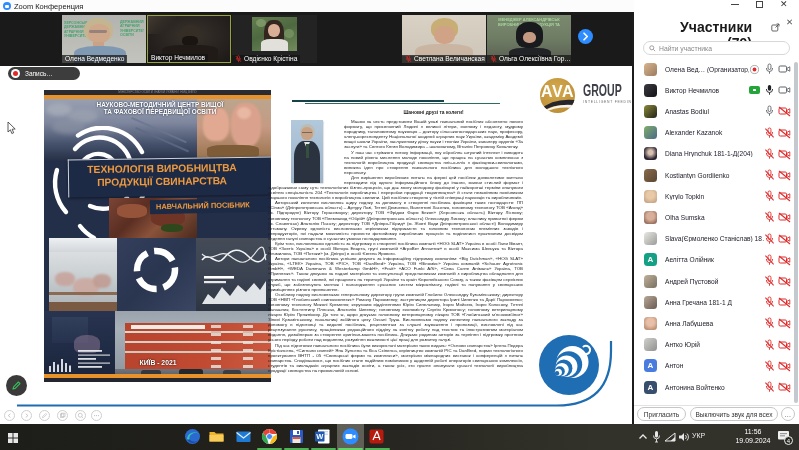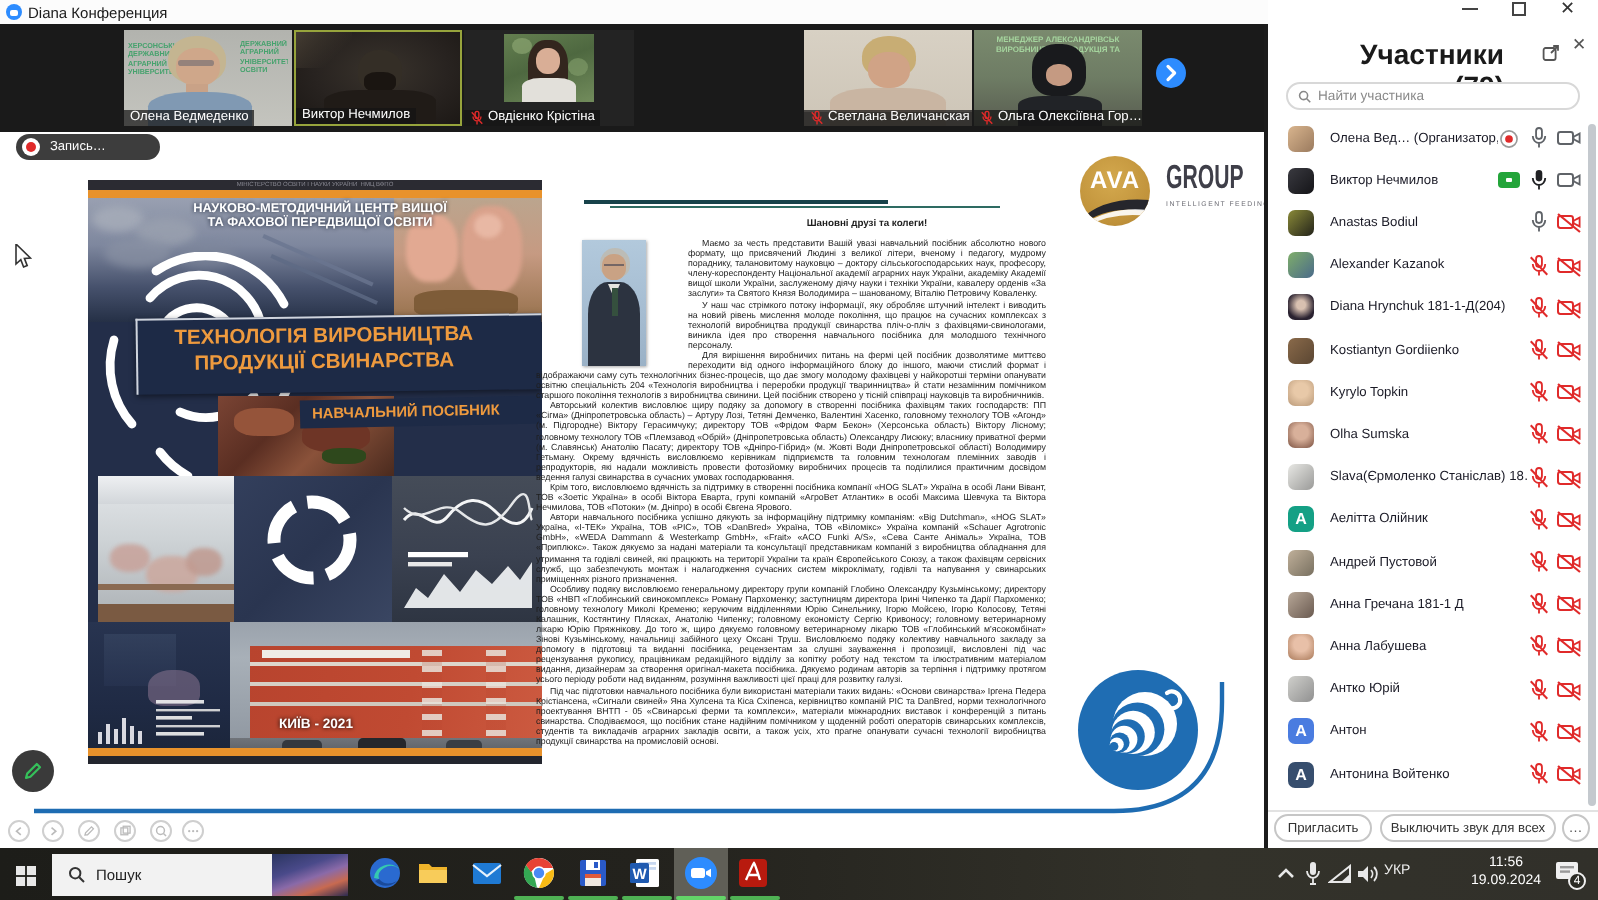--- a/index.html
+++ b/index.html
@@ -22,21 +22,21 @@
 background:linear-gradient(90deg,#1d1d19 0%,#23221d 40%,#33322a 75%,#31302a 100%)}
 .ticon{position:absolute;top:4px;width:17px;height:17px}
 .gline{position:absolute;top:24px;height:1.7px;background:#4fb254;border-radius:1px}
 </style></head><body>
 <div id="root">
 
 <div id="tbar">
  <div class="abs" style="left:3px;top:2px;width:8px;height:8px;border-radius:50%;background:#2d8cff;display:flex;align-items:center;justify-content:center">
    <div style="width:4px;height:3px;background:#fff;border-radius:1px"></div>
       </div>
- <div class="abs" style="left:14px;top:1.5px;font-size:7.5px;color:#1a1a1a">Diana Конференция</div>
+ <div class="abs" style="left:14px;top:1.5px;font-size:7.5px;color:#1a1a1a">Zoom Конференция</div>
 </div>
 
 <div id="strip">
 
  <div class="tile" style="left:62px;width:84px;background:#bdbdb7">
    <div class="abs" style="left:0;top:0;width:84px;height:48px;background:linear-gradient(180deg,#b2b3ae,#c4c4be)"></div>
    <div class="abs" style="left:2px;top:6px;width:24px;height:18px;font-size:3.6px;line-height:4.4px;color:#3aa066;font-weight:bold;overflow:hidden;opacity:0.9">ХЕРСОНСЬКИЙ ДЕРЖАВНИЙ АГРАРНИЙ УНІВЕРСИТЕТ</div>
    <div class="abs" style="left:58px;top:5px;width:24px;height:20px;font-size:3.6px;line-height:4.4px;color:#3aa066;font-weight:bold;overflow:hidden;opacity:0.9">ДЕРЖАВНИЙ АГРАРНИЙ УНІВЕРСИТЕТ ОСВІТИ</div>
    <div class="abs" style="left:22px;top:3px;width:29px;height:24px;background:#c4b591;border-radius:48% 48% 44% 44%"></div>
    <div class="abs" style="left:25.5px;top:9px;width:22px;height:19px;background:#cfa78a;border-radius:46%"></div>
@@ -248,21 +248,21 @@
    <div style="text-indent:7px">Для вирішення виробничих питань на фермі цей посібник дозволятиме миттєво переходити від одного інформаційного блоку до іншого, маючи стислий формат і відображаючи саму суть технологічних бізнес-процесів, що дає змогу молодому фахівцеві у найкоротші терміни опанувати освітню спеціальність 204 «Технологія виробництва і переробки продукції тваринництва» й стати незамінним помічником старшого покоління технологів з виробництва свинини. Цей посібник створено у тісній співпраці науковців та виробничників.</div>
    <div style="text-indent:7px">Авторський колектив висловлює щиру подяку за допомогу в створенні посібника фахівцям таких господарств: ПП «Сігма» (Дніпропетровська область) – Артуру Лозі, Тетяні Демченко, Валентині Хасенко, головному технологу ТОВ «Агонд» (м. Підгородне) Віктору Герасимчуку; директору ТОВ «Фрідом Фарм Бекон» (Херсонська область) Віктору Лісному; головному технологу ТОВ «Племзавод «Обрій» (Дніпропетровська область) Олександру Лисюку; власнику приватної ферми (м. Славянськ) Анатолію Пасату; директору ТОВ «Дніпро-Гібрид» (м. Жовті Води Дніпропетровської області) Володимиру Гетьману. Окрему вдячність висловлюємо керівникам підприємств та головним технологам племінних заводів і репродукторів, які надали можливість провести фотозйомку виробничих процесів та поділилися практичним досвідом ведення галузі свинарства в сучасних умовах господарювання.</div>
    <div style="text-indent:7px">Крім того, висловлюємо вдячність за підтримку в створенні посібника компанії «HOG SLAT» Україна в особі Лани Вівант, ТОВ «Зоетіс Україна» в особі Віктора Еварта, групі компаній «АгроВет Атлантик» в особі Максима Шевчука та Віктора Нечмилова, ТОВ «Потоки» (м. Дніпро) в особі Євгена Ярового.</div>
    <div style="text-indent:7px">Автори навчального посібника успішно дякують за інформаційну підтримку компаніям: «Big Dutchman», «HOG SLAT» Україна, «І-ТЕК» Україна, ТОВ «РІС», ТОВ «DanBred» Україна, ТОВ «Віломікс» Україна компаній «Schauer Agrotronic GmbH», «WEDA Dammann &amp; Westerkamp GmbH», «Fraіt» «ACO Funki A/S», «Сева Санте Анімаль» Україна, ТОВ «Приплюкс». Також дякуємо за надані матеріали та консультації представникам компаній з виробництва обладнання для утримання та годівлі свиней, які працюють на території України та країн Європейського Союзу, а також фахівцям сервісних служб, що забезпечують монтаж і налагодження сучасних систем мікроклімату, годівлі та напування у свинарських приміщеннях різного призначення.</div>
    <div style="text-indent:7px">Особливу подяку висловлюємо генеральному директору групи компаній Глобино Олександру Кузьмінському; директору ТОВ «НВП «Глобинський свинокомплекс» Роману Пархоменку; заступницям директора Ірині Чипенко та Дарії Пархоменко; головному технологу Миколі Кременю; керуючим відділеннями Юрію Синельнику, Ігорю Мойсею, Ігорю Колосову, Тетяні Калашник, Костянтину Плясках, Анатолію Чипенку; головному економісту Сергію Кривоносу; головному ветеринарному лікарю Юрію Пряжнікову. До того ж, щиро дякуємо головному ветеринарному лікарю ТОВ «Глобинський м'ясокомбінат» Зінові Кузьмінському, начальниці забійного цеху Оксані Труш. Висловлюємо подяку колективу навчального закладу за допомогу в підготовці та виданні посібника, рецензентам за слушні зауваження і пропозиції, висловлені під час рецензування рукопису, працівникам редакційного відділу за копітку роботу над текстом та ілюстративним матеріалом видання, дизайнерам за створення оригінал-макета посібника. Дякуємо родинам авторів за терпіння і підтримку протягом усього періоду роботи над виданням, розуміння важливості цієї праці для розвитку галузі.</div>
    <div style="text-indent:7px">Під час підготовки навчального посібника були використані матеріали таких видань: «Основи свинарства» Іргена Педера Крістіансена, «Сигнали свиней» Яна Хулсена та Кіса Схіпенса, керівництво компаній PIC та DanBred, норми технологічного проектування ВНТП - 05 «Свинарські ферми та комплекси», матеріали міжнародних виставок і конференцій з питань свинарства. Сподіваємося, що посібник стане надійним помічником у щоденній роботі операторів свинарських комплексів, студентів та викладачів аграрних закладів освіти, а також усіх, хто прагне опанувати сучасні технології виробництва продукції свинарства на промисловій основі.</div>
 
  </div>
 
  <div class="abs" style="left:540px;top:12px;width:35px;height:35px;border-radius:50%;background:radial-gradient(circle at 45% 35%,#d4a94e 0%,#c0923a 70%,#a87c2e 100%);overflow:hidden">
-   <div style="text-align:center;color:#fff;font-weight:bold;font-size:12px;margin-top:5px;letter-spacing:0.5px">AVA</div>
+   <div style="text-align:center;color:#fff;font-weight:bold;font-size:16px;margin-top:5px;letter-spacing:0.5px">AVA</div>
    <svg class="abs" style="left:0;top:18px" width="35" height="17" viewBox="0 0 35 17">
      <path d="M0 14 Q 12 2 35 4 L35 10 Q 14 6 0 17 Z" fill="#26262c"></path>
      <path d="M2 16 Q 16 7 34 9 L34 12 Q 16 10 4 17 Z" fill="#fff" opacity="0.9"></path>
    </svg>
  </div>
  <div class="abs" style="left:583px;top:15px;color:#3f3f49;font-weight:bold;font-size:11.5px;letter-spacing:0px;transform:scale(0.92,1.45);transform-origin:0 0">GROUP</div>
  <div class="abs" style="left:583px;top:33.5px;color:#6a6a72;font-size:3.4px;letter-spacing:0.75px;white-space:nowrap">INTELLIGENT FEEDING</div>
 
  <svg class="abs" style="left:0px;top:270px" width="616" height="72" viewBox="0 0 616 72">
    <path d="M17 69.5 L557 69.5 Q 611 69.5 611 15 L611 5" fill="none" stroke="#1e6cb2" stroke-width="2.2"></path>
@@ -693,28 +693,20 @@
  <div class="abs" style="left:159.5px;top:62px;width:4.5px;height:341px;background:#c4c9ce;border-radius:2px"></div>
 </div>
 
 <div id="task">
  <svg class="abs" style="left:8px;top:9px" width="10" height="10" viewBox="0 0 11 11">
    <rect x="0" y="0" width="5" height="5" fill="#e8e8e8"></rect>
         <rect x="6" y="0" width="5" height="5" fill="#e8e8e8"></rect>
    <rect x="0" y="6" width="5" height="5" fill="#e8e8e8"></rect>
         <rect x="6" y="6" width="5" height="5" fill="#e8e8e8"></rect>
  </svg>
- <div class="abs" style="left:26px;top:3px;width:148px;height:21px;background:#f2f2f2;display:flex;align-items:center;overflow:hidden">
-   <svg style="margin-left:8px" width="9" height="9" viewBox="0 0 9 9">
-          <circle cx="3.6" cy="3.6" r="2.6" fill="none" stroke="#333" stroke-width="1"></circle>
-          <line x1="5.6" y1="5.6" x2="8" y2="8" stroke="#333" stroke-width="1"></line>
-        </svg>
-   <span style="font-size:7.5px;color:#222;margin-left:5px">Пошук</span>
-   <div style="position:absolute;right:0;top:0;width:38px;height:21px;background:linear-gradient(160deg,#2a3560 0%,#4a4a8a 35%,#8a6aa8 55%,#c86a50 75%,#2a2a50 100%)"></div>
- </div>
 
  <div class="ticon" style="left:184px"><svg width="17" height="17" viewBox="0 0 17 17">
    <circle cx="8.5" cy="8.5" r="7.5" fill="#2a6ad0"></circle>
    <path d="M3 11 A 7.5 7.5 0 0 1 15.8 6.5 Q 12 3.5 8 6 Q 4.5 8 5.5 11.5 Z" fill="#35c8b0"></path>
    <path d="M5.5 11.5 Q 9 15.5 14.5 12.5 A 7.5 7.5 0 0 1 3.5 12.5 Z" fill="#1a4a9a"></path>
  </svg></div>
 
  <div class="ticon" style="left:208px"><svg width="17" height="17" viewBox="0 0 17 17">
    <path d="M1.5 4 H6.5 L8 5.5 H15.5 V13.5 H1.5 Z" fill="#f0b42a"></path>
    <path d="M1.5 7 H15.5 V13.5 H1.5 Z" fill="#f8cc5a"></path>

